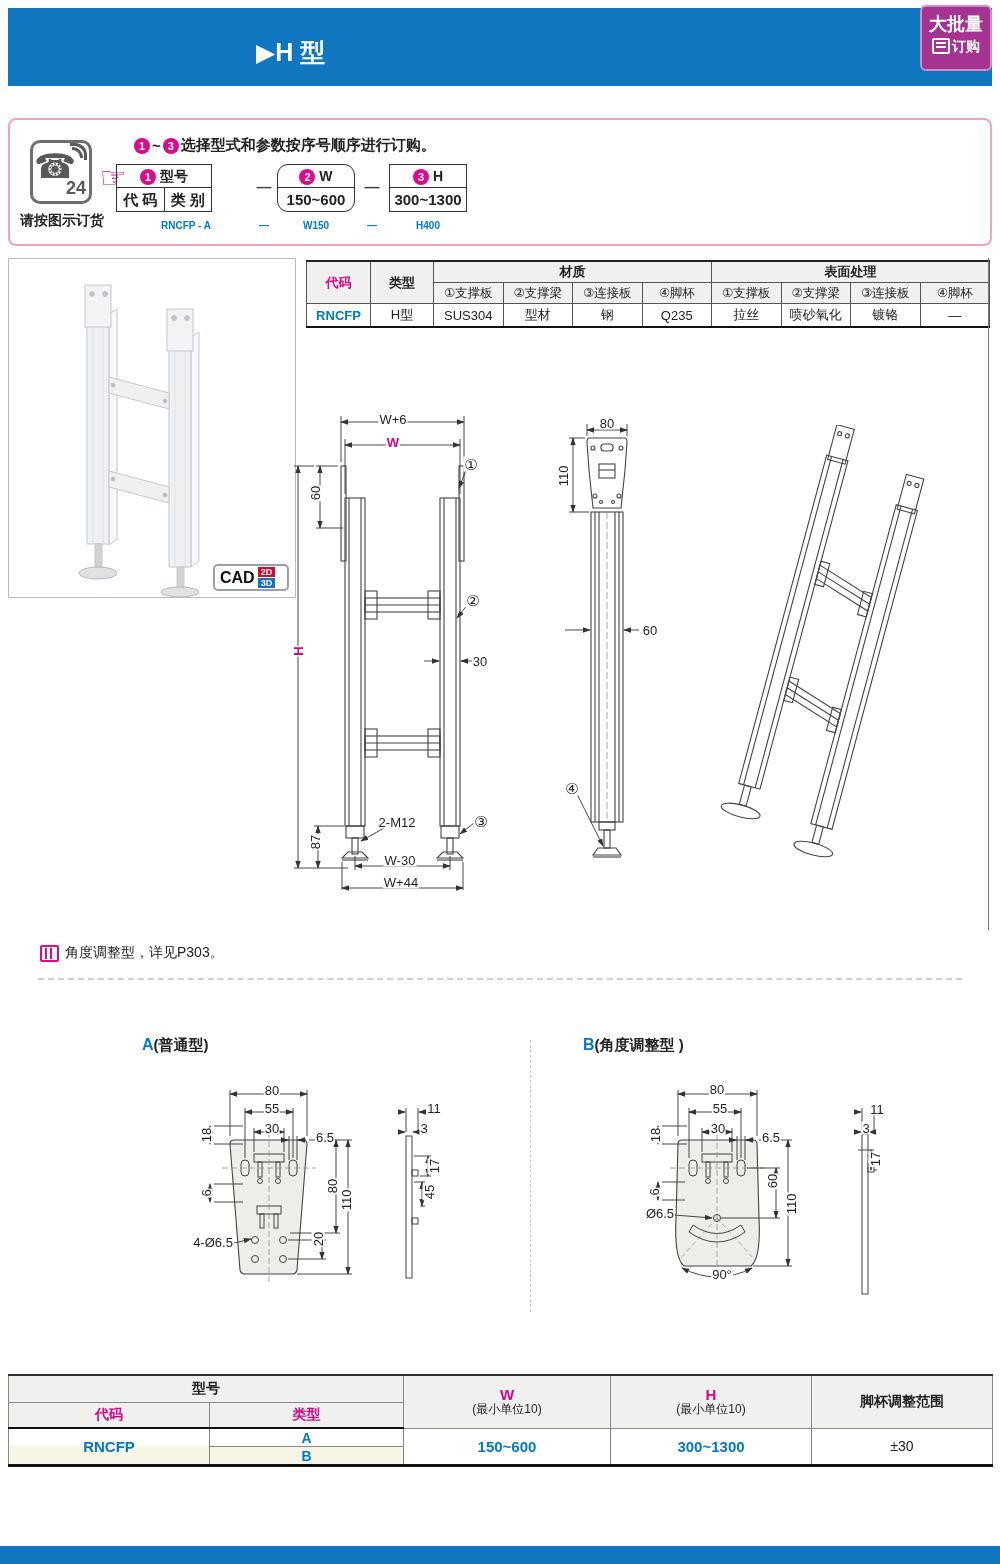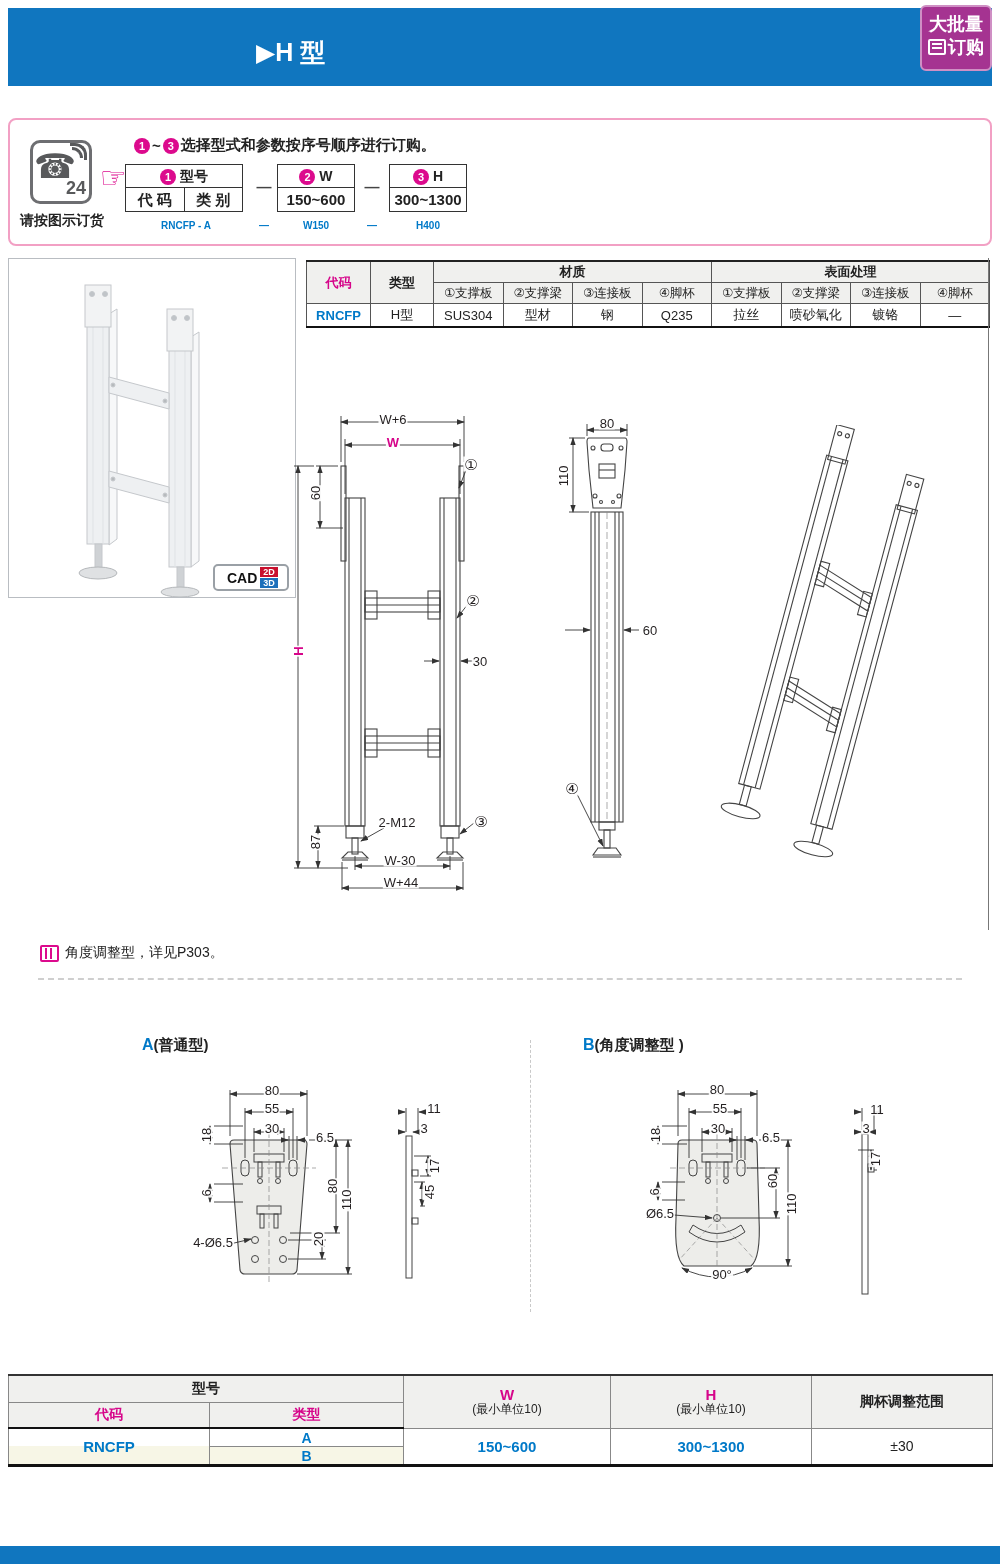--- a/index.html
+++ b/index.html
@@ -5,21 +5,21 @@
   html,body{margin:0;padding:0;background:#fff;}
   #page{position:relative;width:1000px;height:1564px;background:#fff;overflow:hidden;
         font-family:"Liberation Sans","DejaVu Sans",sans-serif;color:#222;}
   
   #header{position:absolute;left:8px;top:8px;width:984px;height:78px;background:#1076bf;}
   #header .t1{position:absolute;left:22px;top:16px;font-size:36px;font-weight:900;color:#fff;letter-spacing:2px;}
   #header .t2{position:absolute;left:248px;top:28px;font-size:25px;font-weight:800;color:#fff;}
   #badge{position:absolute;right:8px;top:5px;width:72px;height:66px;background:#a53391;border:2px solid #cf8fc4;
          border-radius:6px;color:#fff;text-align:center;line-height:1.25;padding-top:6px;box-sizing:border-box;}
   #badge .b1{font-size:18px;font-weight:900;display:block;}
-  #badge .b2{font-size:18px;font-weight:900;display:inline-block;vertical-align:middle;}
+  #badge .b2{font-size:14px;font-weight:900;display:inline-block;vertical-align:middle;}
   .bulk-ic{display:inline-block;width:14px;height:12px;border:2px solid #fff;border-radius:2px;
            vertical-align:middle;margin-right:2px;position:relative;}
   .bulk-ic i{position:absolute;left:2px;right:2px;height:2px;background:#fff;}
   .bulk-ic i:nth-child(1){top:2px}.bulk-ic i:nth-child(2){top:6px}
   
   #order{position:absolute;left:8px;top:118px;width:984px;height:128px;border:2px solid #f2a0c4;border-radius:8px;box-sizing:border-box;}
   #phone{position:absolute;left:20px;top:20px;width:62px;height:64px;border:3px solid #6d6e71;border-radius:10px;box-sizing:border-box;}
   #phone .glyph{position:absolute;left:1px;top:6px;font-size:34px;color:#58595b;line-height:1;}
   #phone .num{position:absolute;right:3px;bottom:2px;font-size:18px;font-weight:900;color:#58595b;}
   #phone .w1,#phone .w2{position:absolute;border:solid #58595b;border-width:3px 3px 0 0;border-radius:0 12px 0 0;}
@@ -34,21 +34,21 @@
   .obox .oh{height:22px;line-height:22px;border-bottom:1.5px solid #333;font-size:14px;font-weight:800;}
   .obox .ov{height:23px;line-height:23px;font-size:15px;font-weight:800;display:flex;}
   .obox .ov span{flex:1;}
   .obox .ov span + span{border-left:1.5px solid #333;}
   .odash{position:absolute;top:58px;width:22px;text-align:center;font-size:15px;font-weight:900;color:#444;}
   .oex{position:absolute;top:100px;text-align:center;font-size:10px;font-weight:800;color:#0079c8;}
   
   #photo{position:absolute;left:8px;top:258px;width:288px;height:340px;border:1px solid #b9bdc2;box-sizing:border-box;background:#fff;}
   #cad{position:absolute;right:6px;bottom:6px;width:76px;height:27px;border:2px solid #9aa0a6;border-radius:5px;
        background:#fff;display:flex;align-items:center;box-sizing:border-box;}
-  #cad .cadt{font-size:14px;font-weight:900;color:#111;margin-left:12px;}
+  #cad .cadt{font-size:16px;font-weight:900;color:#111;margin-left:5px;}
   #cad .stack{margin-left:3px;display:flex;flex-direction:column;gap:1px;}
   #cad .s2{background:#c8102e;color:#fff;font-size:9px;font-weight:900;padding:0 3px;line-height:10px;}
   #cad .s3{background:#1c6fba;color:#fff;font-size:9px;font-weight:900;padding:0 3px;line-height:10px;}
   
   #spec{position:absolute;left:306px;top:260px;width:683px;border-collapse:collapse;table-layout:fixed;font-size:13px;}
   #spec th,#spec td{border:1px solid #555;text-align:center;padding:0;height:20px;overflow:hidden;white-space:nowrap;}
   #spec thead th{background:#f0f0ee;font-weight:700;}
   #spec .sub{font-size:12.5px;font-weight:400;}
   #spec{border-top:2px solid #222;}
   #spec tbody td{height:22px;border-bottom:2px solid #111;}
@@ -109,32 +109,32 @@
     <div class="caption">请按图示订货</div>
     <div class="hand">☞</div>
 
     <div id="instr">
       <span class="cnum">1</span>
       <span>~</span>
       <span class="cnum">3</span>
       <span>选择型式和参数按序号顺序进行订购。</span>
     </div>
 
-    <div class="obox" style="left:115px;width:118px;">
+    <div class="obox" style="left:106px;width:96px;">
       <div class="oh">
         <span class="cnum">1</span>
         <span>型号</span>
       </div>
       <div class="ov">
         <span>代 码</span>
         <span>类 别</span>
       </div>
     </div>
     <div class="odash" style="left:243px;">—</div>
-    <div class="obox" style="left:267px;width:78px;">
+    <div class="obox" style="left:267px;width:78px;border-radius:11px;">
       <div class="oh">
         <span class="cnum">2</span>
         <span>W</span>
       </div>
       <div class="ov">
           <span>150~600</span>
         </div>
     </div>
     <div class="odash" style="left:351px;">—</div>
     <div class="obox" style="left:379px;width:78px;">

